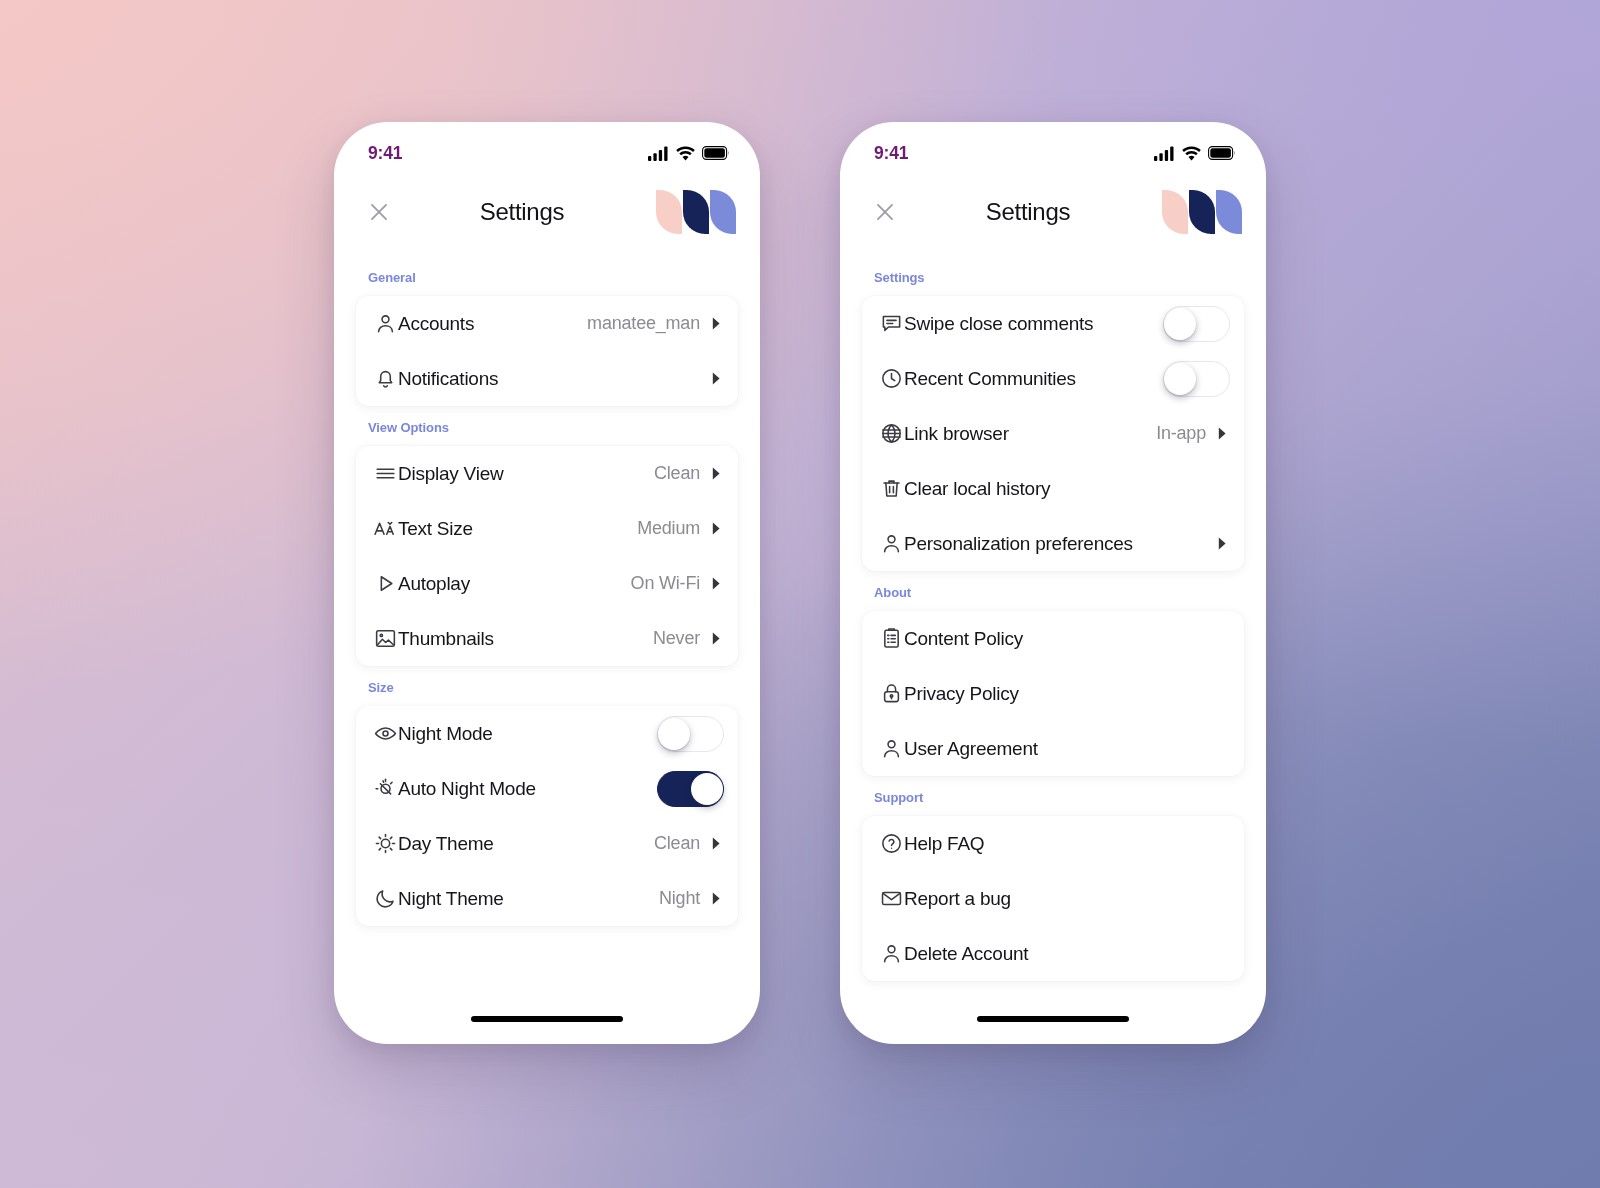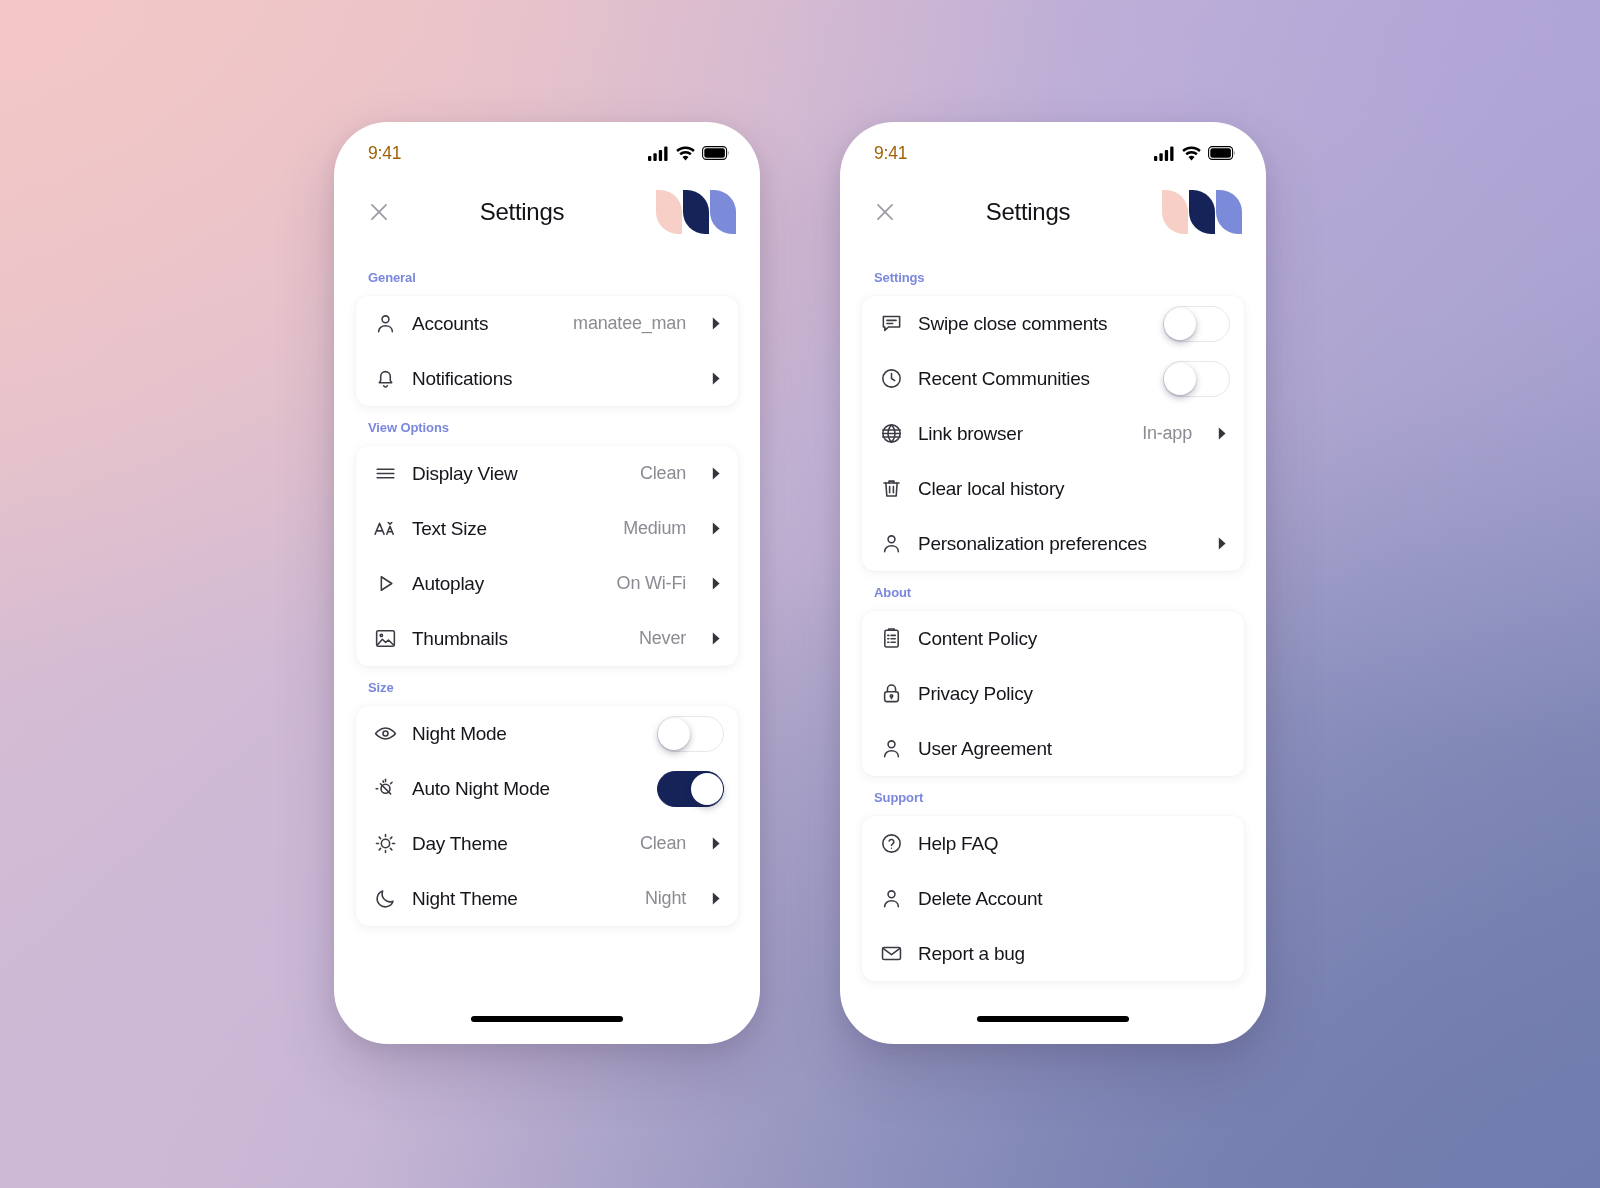--- a/index.html
+++ b/index.html
@@ -71,22 +71,22 @@
     position: relative;
     z-index: 7;
     height: 54px;
     display: flex;
     align-items: center;
     justify-content: space-between;
     padding: 8px 30px 0 34px;
   }
   .status-time {
     font-size: 17.5px;
-    font-weight: normal;
-    color: #a16207;
+    font-weight: bold;
+    color: #701a75;
     letter-spacing: -0.2px;
   }
   .status-icons {
     display: flex;
     align-items: center;
     gap: 7px;
   }
 
   
   .app-header {
@@ -150,21 +150,20 @@
       0 2px 10px rgba(90, 80, 120, 0.09),
       0 0 0 0.5px rgba(120, 110, 150, 0.05);
     overflow: hidden;
   }
 
   .row {
     display: flex;
     align-items: center;
     min-height: 55px;
     padding: 0 14px 0 16px;
-    gap: 14px;
     cursor: pointer;
   }
   .row-icon {
     width: 26px; height: 26px;
     flex: 0 0 26px;
     display: flex; align-items: center; justify-content: center;
     color: #3b3b44;
   }
   .row-label {
     font-size: 19px;
@@ -620,39 +619,39 @@
             <span class="row-label">Help FAQ</span>
             <span class="chev hidden">
               <svg width="9" height="13" viewBox="0 0 9 13">
                 <path d="M0.8 0.6L7.6 6.5 0.8 12.4z" fill="#35353d"></path>
               </svg>
             </span>
           </div>
           <div class="row">
             <span class="row-icon">
               <svg width="25" height="25" viewBox="0 0 24 24" fill="none" stroke="currentColor" stroke-width="1.5" stroke-linecap="round" stroke-linejoin="round">
+                <rect x="3.4" y="6.2" width="17.2" height="11.6" rx="1.6"></rect>
+                <path d="M3.9 7l8.1 6.1L20.1 7"></path>
+              </svg>
+            </span>
+            <span class="row-label">Report a bug</span>
+            <span class="chev hidden">
+              <svg width="9" height="13" viewBox="0 0 9 13">
+                <path d="M0.8 0.6L7.6 6.5 0.8 12.4z" fill="#35353d"></path>
+              </svg>
+            </span>
+          </div>
+          <div class="row">
+            <span class="row-icon">
+              <svg width="25" height="25" viewBox="0 0 24 24" fill="none" stroke="currentColor" stroke-width="1.5" stroke-linecap="round" stroke-linejoin="round">
                 <circle cx="12" cy="8" r="3.3"></circle>
                 <path d="M5.4 20c0-3.5 2.9-5.8 6.6-5.8s6.6 2.3 6.6 5.8"></path>
               </svg>
             </span>
             <span class="row-label">Delete Account</span>
-            <span class="chev hidden">
-              <svg width="9" height="13" viewBox="0 0 9 13">
-                <path d="M0.8 0.6L7.6 6.5 0.8 12.4z" fill="#35353d"></path>
-              </svg>
-            </span>
-          </div>
-          <div class="row">
-            <span class="row-icon">
-              <svg width="25" height="25" viewBox="0 0 24 24" fill="none" stroke="currentColor" stroke-width="1.5" stroke-linecap="round" stroke-linejoin="round">
-                <rect x="3.4" y="6.2" width="17.2" height="11.6" rx="1.6"></rect>
-                <path d="M3.9 7l8.1 6.1L20.1 7"></path>
-              </svg>
-            </span>
-            <span class="row-label">Report a bug</span>
             <span class="chev hidden">
               <svg width="9" height="13" viewBox="0 0 9 13">
                 <path d="M0.8 0.6L7.6 6.5 0.8 12.4z" fill="#35353d"></path>
               </svg>
             </span>
           </div>
         </div>
       </div>
       <div class="home-indicator"></div>
     </div>

